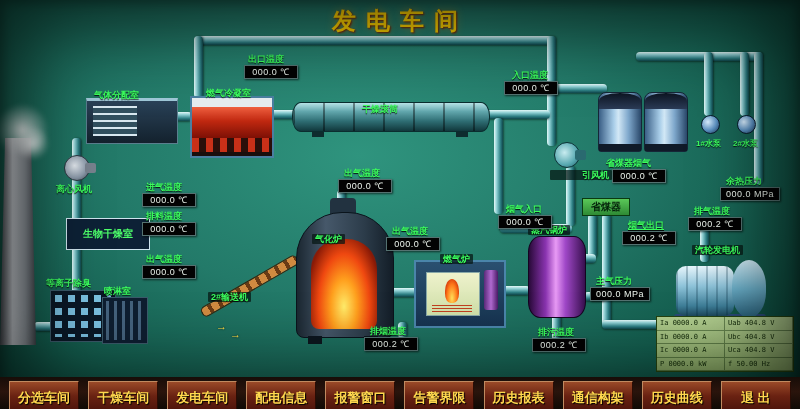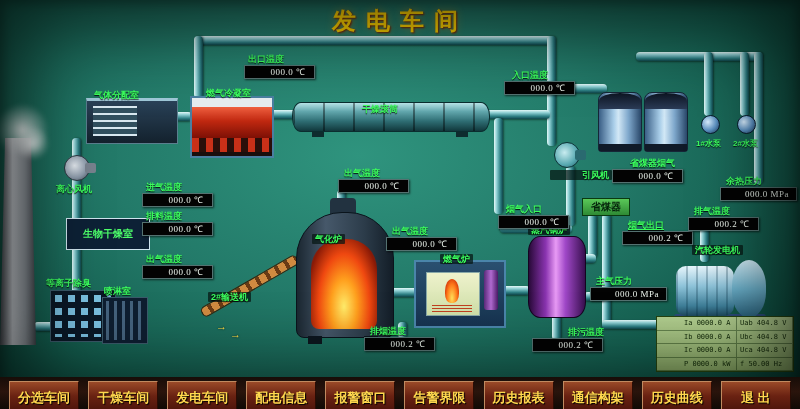--- a/index.html
+++ b/index.html
@@ -13,22 +13,22 @@
   .ph{position:absolute;height:9px;border-radius:4px;z-index:1;
     background:linear-gradient(180deg,#e4f8f8,#8fd0d4 30%,#2f8186 70%,#0f464a);
     box-shadow:0 1px 2px rgba(0,0,0,.45);}
   .pv{position:absolute;width:9px;border-radius:4px;z-index:1;
     background:linear-gradient(90deg,#e4f8f8,#8fd0d4 30%,#2f8186 70%,#0f464a);
     box-shadow:1px 0 2px rgba(0,0,0,.45);}
   .lbl{position:absolute;color:#3bff5e;font-size:9px;font-weight:bold;line-height:1.15;
     white-space:nowrap;z-index:5;text-shadow:0 1px 1px rgba(0,0,0,.85);}
   .strip{background:rgba(6,22,18,.72);padding:0 3px;border-radius:1px;}
   .box{position:absolute;background:#030303;border:1px solid #547170;color:#eef6ee;
-    font-size:9px;font-family:Liberation Serif, serif;text-align:center;width:52px;height:12px;
-    line-height:12px;letter-spacing:.5px;z-index:5;box-shadow:1px 1px 2px rgba(0,0,0,.6);padding-left:17px;}
+    font-size:9px;font-family:Liberation Sans, sans-serif;text-align:center;width:52px;height:12px;
+    line-height:12px;letter-spacing:.5px;z-index:5;box-shadow:1px 1px 2px rgba(0,0,0,.6);}
   .box.wide{width:58px;}
   
   #chimney{left:0;top:138px;width:36px;height:207px;z-index:2;
     background:linear-gradient(90deg,#565b62,#c8cdd2 35%,#899096 70%,#3c4146);
     clip-path:polygon(14% 0,86% 0,100% 100%,0 100%);}
   .smoke{position:absolute;border-radius:50%;z-index:2;filter:blur(2px);
     background:radial-gradient(circle,rgba(242,247,247,.95),rgba(242,247,247,0) 70%);}
   #gasdist{left:86px;top:98px;width:90px;height:42px;z-index:2;background:linear-gradient(180deg,#2a4258,#13212d);
     border:1px solid #5a7e8e;border-top:3px solid #9fc8d8;}
   #gasdist .slats{position:absolute;left:6px;top:5px;width:44px;height:30px;
@@ -95,21 +95,21 @@
   #generator .base{position:absolute;left:0;top:56px;width:92px;height:18px;border-radius:3px;
     background:linear-gradient(180deg,#2a4a7a,#112746);}
   #generator .main{position:absolute;left:2px;top:8px;width:58px;height:50px;border-radius:10px;
     background:linear-gradient(180deg,#e8f6fc,#8fc4da 40%,#3e7e98 80%,#1d485c);}
   #generator .main:after{content:"";position:absolute;inset:0;border-radius:inherit;
     background:repeating-linear-gradient(90deg,rgba(0,40,60,.25) 0 2px,transparent 2px 10px);}
   #generator .end{position:absolute;left:58px;top:2px;width:34px;height:58px;border-radius:50%/45%;
     background:linear-gradient(180deg,#d0ecf6,#6aaec8 50%,#275e78);}
   #gentable{left:656px;top:316px;width:136px;height:54px;z-index:5;border:1px solid #24420f;
     background:linear-gradient(180deg,#b0cc8e,#82a060);display:grid;grid-template-rows:repeat(4,1fr);}
-  .gt-row{display:grid;grid-template-columns:1fr 1fr;border-bottom:1px solid rgba(20,50,10,.45);padding-left:24px;}
+  .gt-row{display:grid;grid-template-columns:1fr 1fr;border-bottom:1px solid rgba(20,50,10,.45);}
   .gt-cell{font-size:7px;color:#122909;padding:0 3px;line-height:12px;border-right:1px solid rgba(20,50,10,.45);
     overflow:hidden;white-space:nowrap;font-family:"DejaVu Sans Mono",monospace;}
   #conveyor{position:absolute;left:202px;top:308px;width:108px;height:9px;border:1px solid #3a2008;border-radius:5px;
     background:repeating-linear-gradient(90deg,#d08a40 0 7px,#6a3a14 7px 11px);
     transform:rotate(-30deg);transform-origin:0 50%;z-index:2;}
   .arrow{position:absolute;color:#ffe24a;font-size:11px;font-weight:bold;z-index:4;text-shadow:0 0 2px #000;}
   #vignette{position:absolute;inset:0;z-index:90;pointer-events:none;
     box-shadow:inset 0 0 75px 28px rgba(0,0,0,.58),inset 0 0 12px 3px rgba(0,0,0,.3);}
   #menubar{position:absolute;left:0;bottom:0;width:800px;height:32px;z-index:95;box-sizing:border-box;
     background:linear-gradient(180deg,#170d08,#2a140c 45%,#100a05);display:flex;justify-content:space-evenly;
@@ -287,36 +287,36 @@
 
   <div class="lbl" style="left:344px;top:168px;">出气温度</div>
   <div class="box" style="left:338px;top:179px;">000.0 ℃</div>
 
   <div class="lbl" style="left:392px;top:226px;">出气温度</div>
   <div class="box" style="left:386px;top:237px;">000.0 ℃</div>
 
   <div class="lbl" style="left:506px;top:204px;">烟气入口</div>
   <div class="box" style="left:498px;top:215px;">000.0 ℃</div>
 
-  <div class="lbl" style="left:606px;top:158px;margin-left:24px;">省煤器烟气</div>
+  <div class="lbl" style="left:606px;top:158px;">省煤器烟气</div>
   <div class="box" style="left:612px;top:169px;">000.0 ℃</div>
 
   <div class="lbl" style="left:628px;top:220px;text-decoration:underline;">烟气出口</div>
   <div class="box" style="left:622px;top:231px;">000.2 ℃</div>
 
   <div class="lbl" style="left:694px;top:206px;">排气温度</div>
   <div class="box" style="left:688px;top:217px;">000.2 ℃</div>
 
   <div class="lbl" style="left:726px;top:176px;">余热压力</div>
   <div class="box wide" style="left:720px;top:187px;">000.0 MPa</div>
 
   <div class="lbl" style="left:596px;top:276px;">主气压力</div>
   <div class="box wide" style="left:590px;top:287px;">000.0 MPa</div>
 
-  <div class="lbl" style="left:568px;top:327px;">排污温度</div>
+  <div class="lbl" style="left:538px;top:327px;">排污温度</div>
   <div class="box" style="left:532px;top:338px;">000.2 ℃</div>
 
   <div class="lbl" style="left:370px;top:326px;">排烟温度</div>
   <div class="box" style="left:364px;top:337px;">000.2 ℃</div>
 
   <div id="menubar">
     <button class="menu-btn">分选车间</button>
     <button class="menu-btn">干燥车间</button>
     <button class="menu-btn">发电车间</button>
     <button class="menu-btn">配电信息</button>

